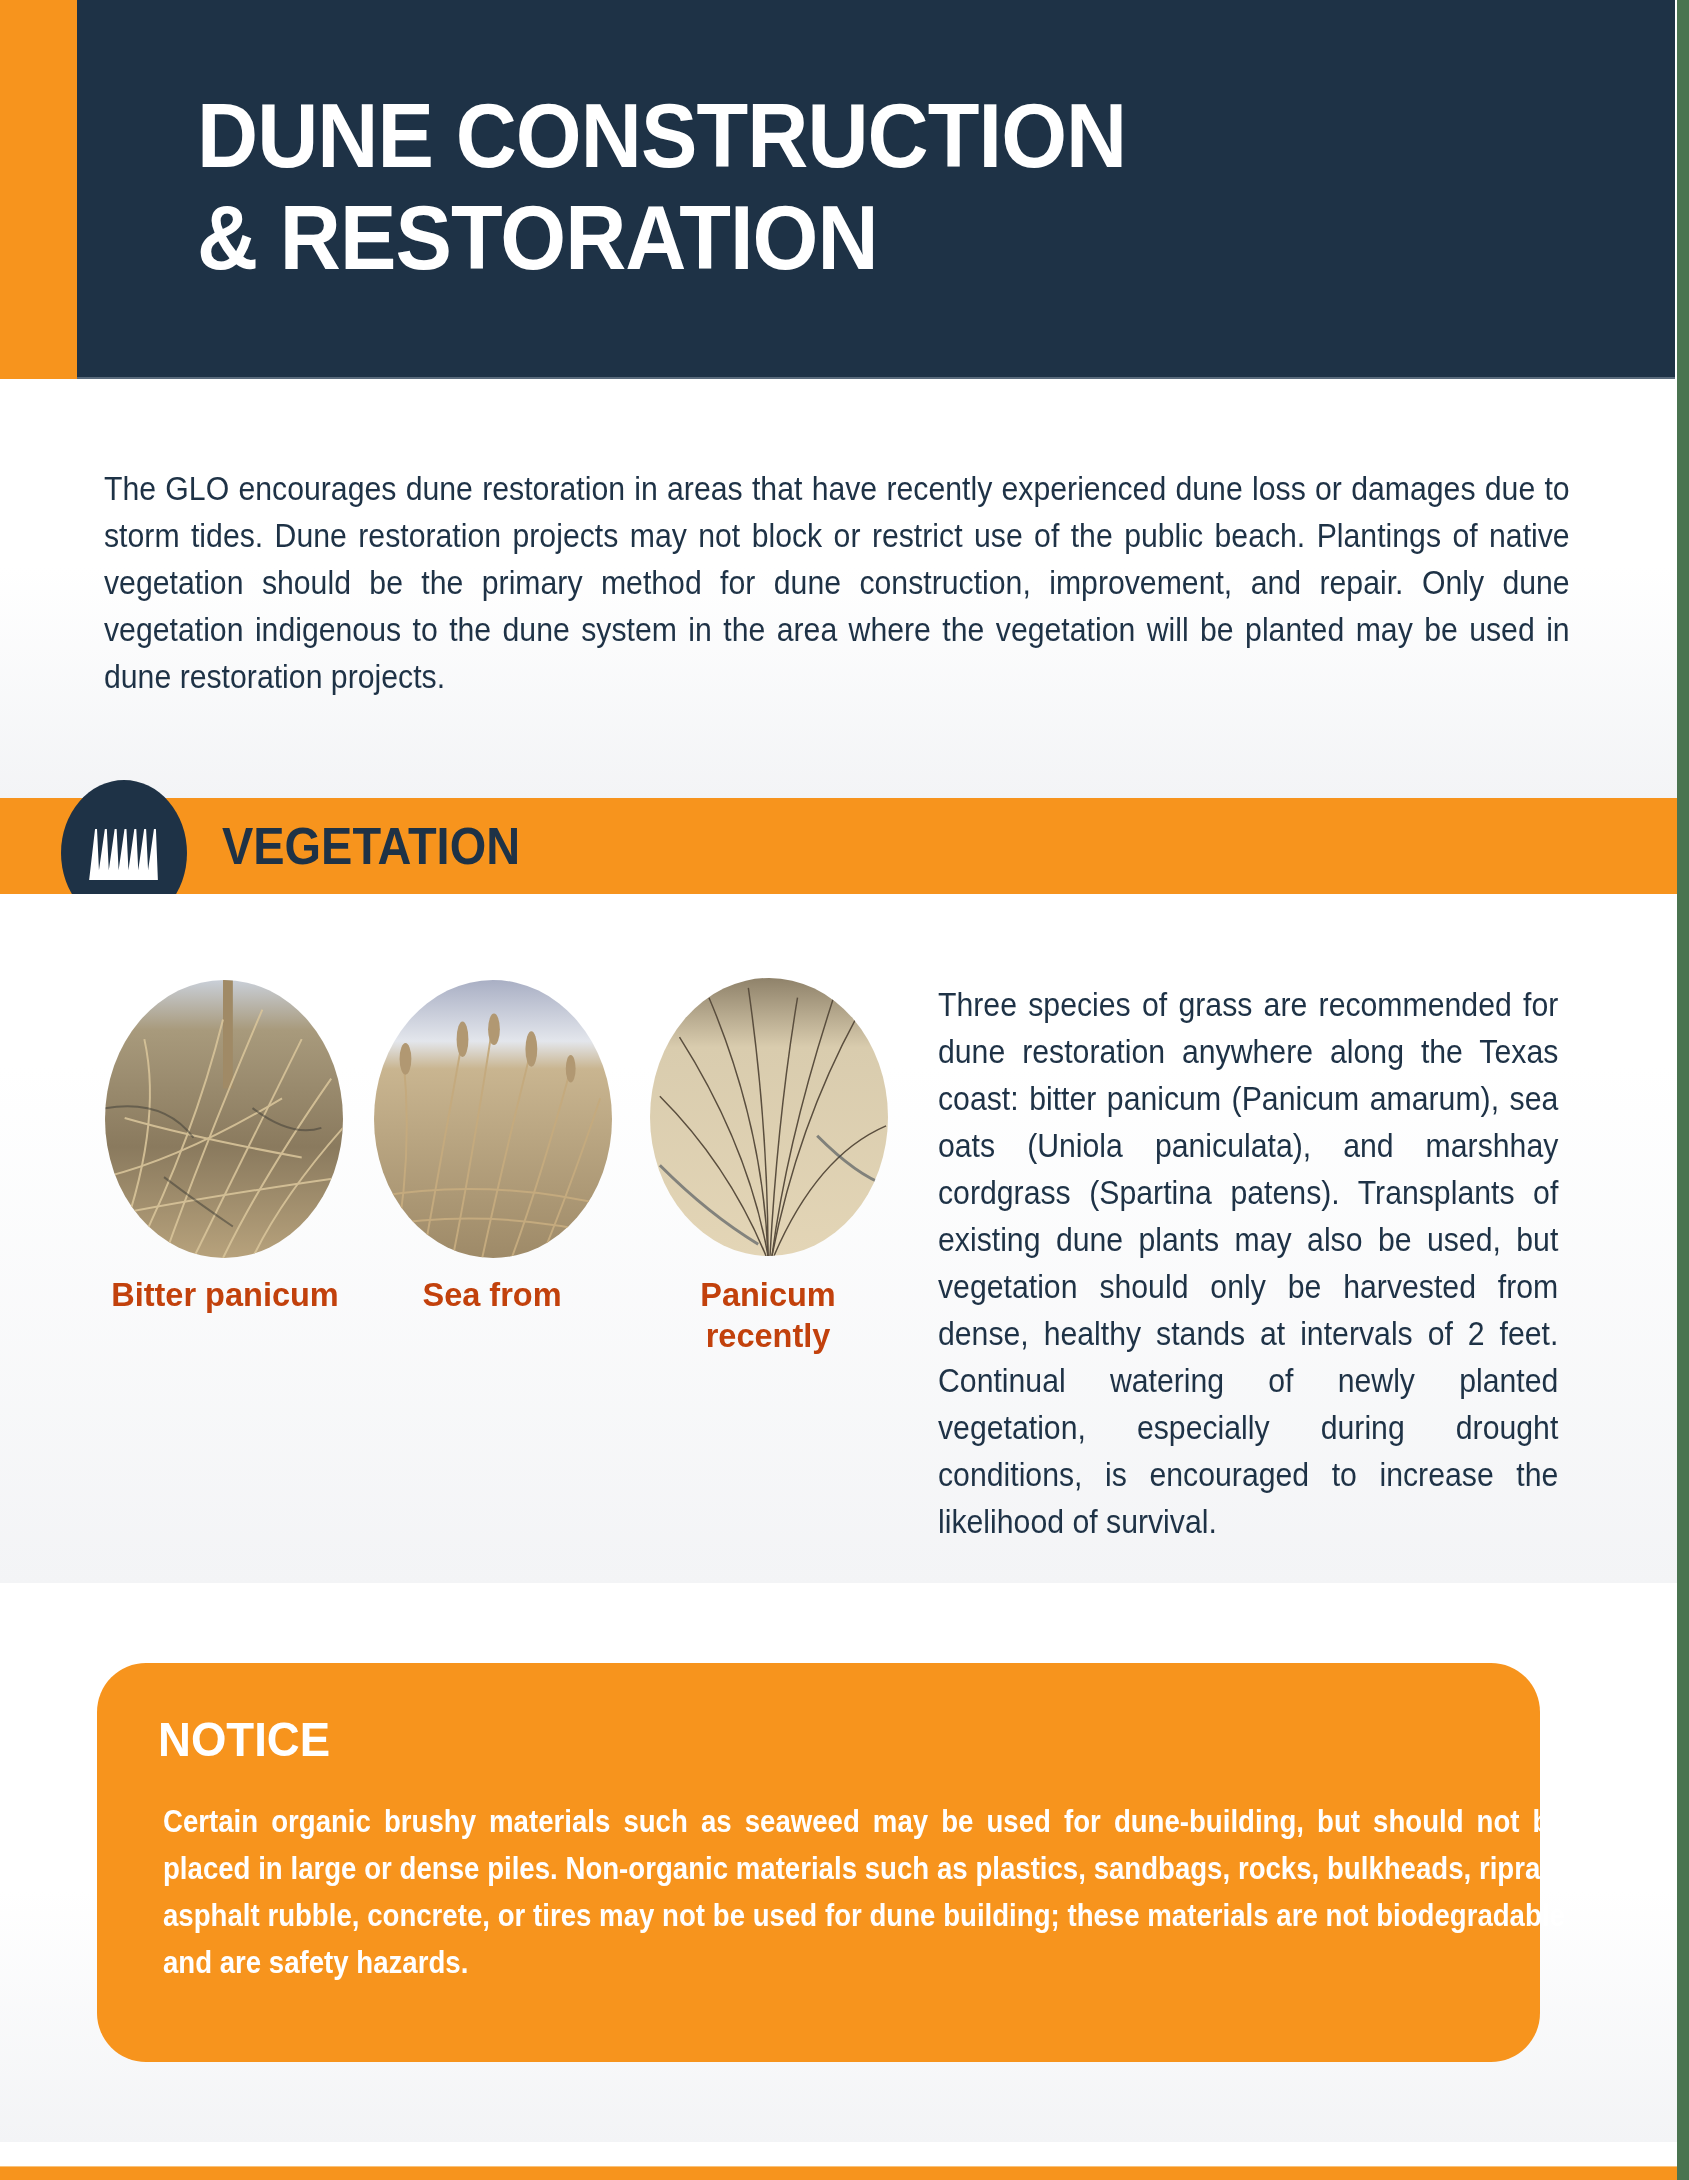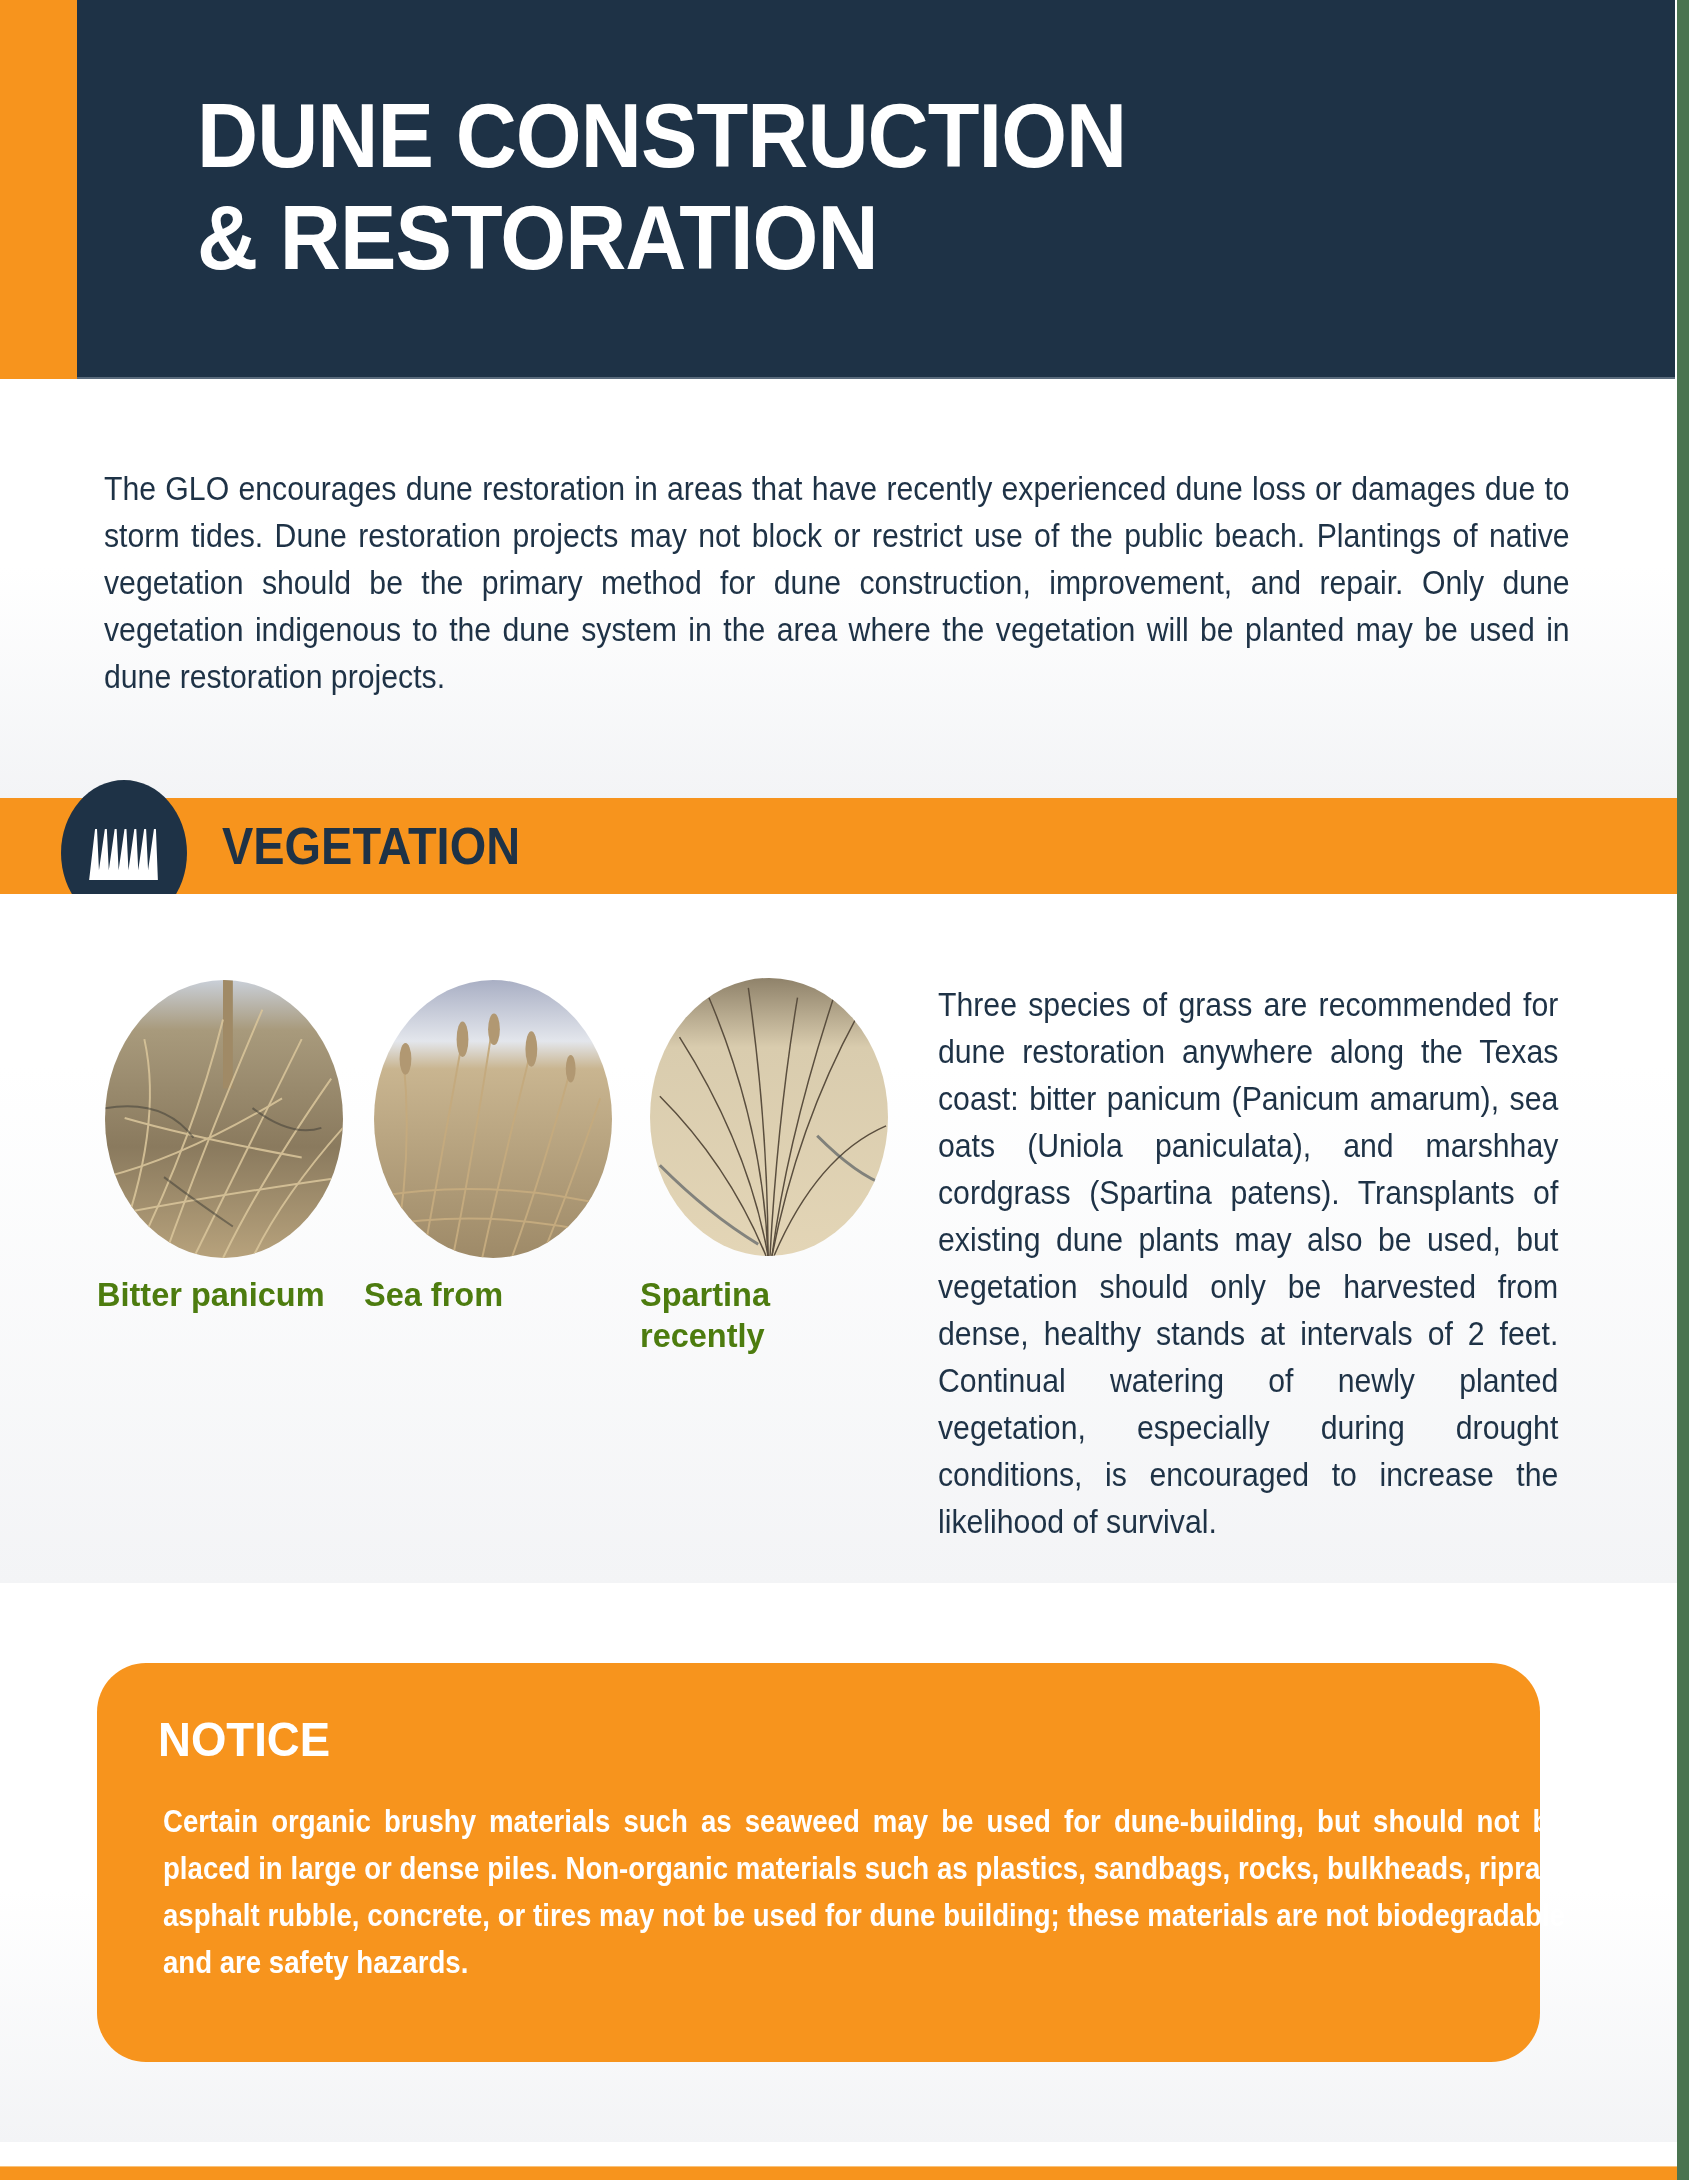--- a/index.html
+++ b/index.html
@@ -40,21 +40,21 @@
     }
 
     
     .veg-bg { left: 0; top: 894px; width: 1677px; height: 690px; background: linear-gradient(#ffffff 0%, #ffffff 25%, #f3f4f6 100%); }
     .plant { width: 238px; height: 278px; border-radius: 50%; overflow: hidden; }
     .plant svg { width: 100%; height: 100%; display: block; }
     .plant-1 { left: 105px; top: 980px; }
     .plant-2 { left: 374px; top: 980px; }
     .plant-3 { left: 650px; top: 978px; }
     .caption {
-      margin: 0; font-size: 32.5px; font-weight: bold; color: #4d7c0f; 
+      margin: 0; font-size: 32.5px; font-weight: bold; color: #c2410c; text-align: center;
       line-height: 41px; width: 256px;
     }
     .cap-1 { left: 97px; top: 1275px; }
     .cap-2 { left: 364px; top: 1275px; }
     .cap-3 { left: 640px; top: 1275px; }
     .veg-text {
       left: 938px; top: 982px; width: 621px; margin: 0;
       font-size: 32.5px; line-height: 47px; text-align: justify; color: #1e3246;
       transform: scaleX(0.93); transform-origin: left top; width: 667px;
     }
@@ -182,21 +182,21 @@
     <g stroke="#34404e" stroke-width="3" fill="none" opacity="0.55">
       <path d="M10 190 Q60 240 110 270"></path>
         <path d="M170 160 Q210 200 240 210"></path>
     </g>
   </svg>
 </div>
 
 <p class="abs caption cap-1">Bitter panicum</p>
 <p class="abs caption cap-2">Sea from</p>
 <p class="abs caption cap-3">
-  <span>Spartina</span><br>
+  <span>Panicum</span><br>
   <span>recently</span>
 </p>
 
 <p class="abs veg-text">Three species of grass are recommended for dune restoration anywhere along the Texas coast: bitter panicum (Panicum amarum), sea oats (Uniola paniculata), and marshhay cordgrass (Spartina patens). Transplants of existing dune plants may also be used, but vegetation should only be harvested from dense, healthy stands at intervals of 2 feet. Continual watering of newly planted vegetation, especially during drought conditions, is encouraged to increase the likelihood of survival.</p>
 
 <div class="abs bottom-bg"></div>
 <div class="abs notice-box"></div>
 <h3 class="abs notice-title">NOTICE</h3>
 <p class="abs notice-text">Certain organic brushy materials such as seaweed may be used for dune-building, but should not be placed in large or dense piles. Non-organic materials such as plastics, sandbags, rocks, bulkheads, riprap, asphalt rubble, concrete, or tires may not be used for dune building; these materials are not biodegradable and are safety hazards.</p>
 

